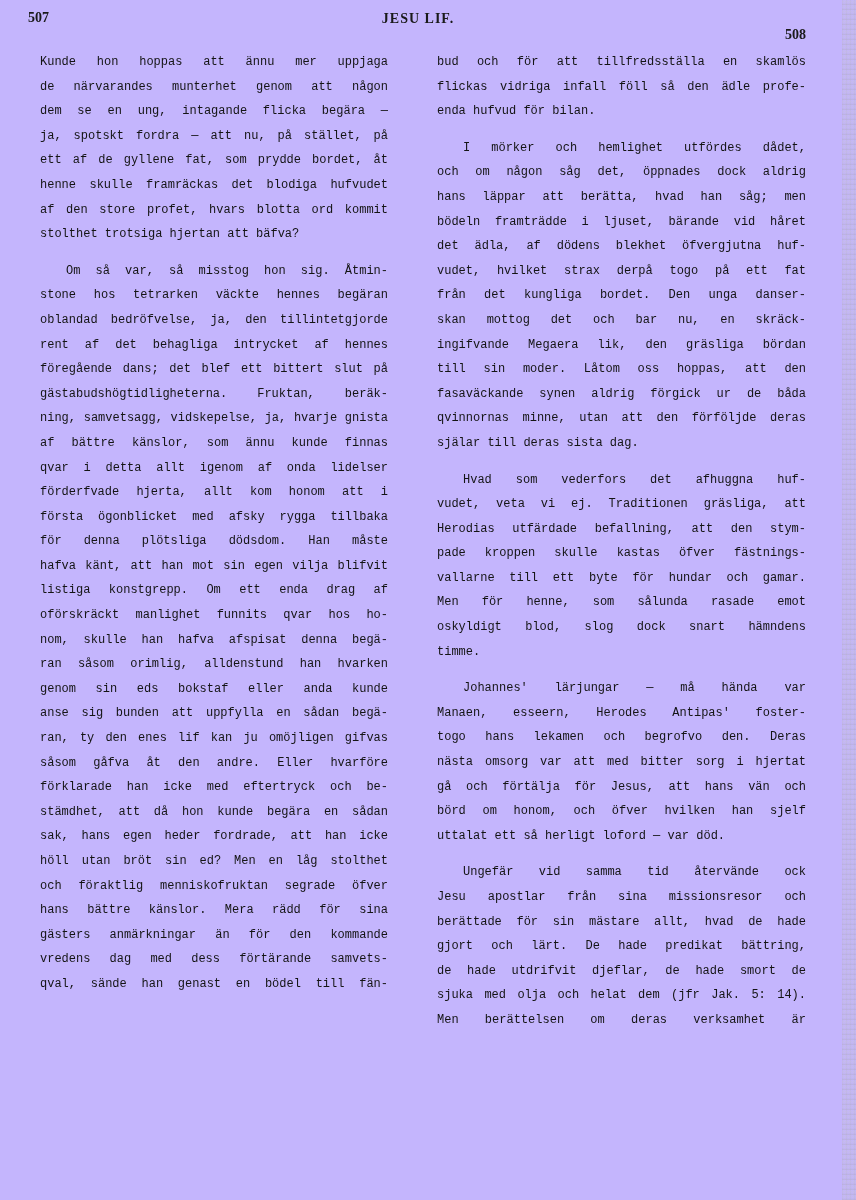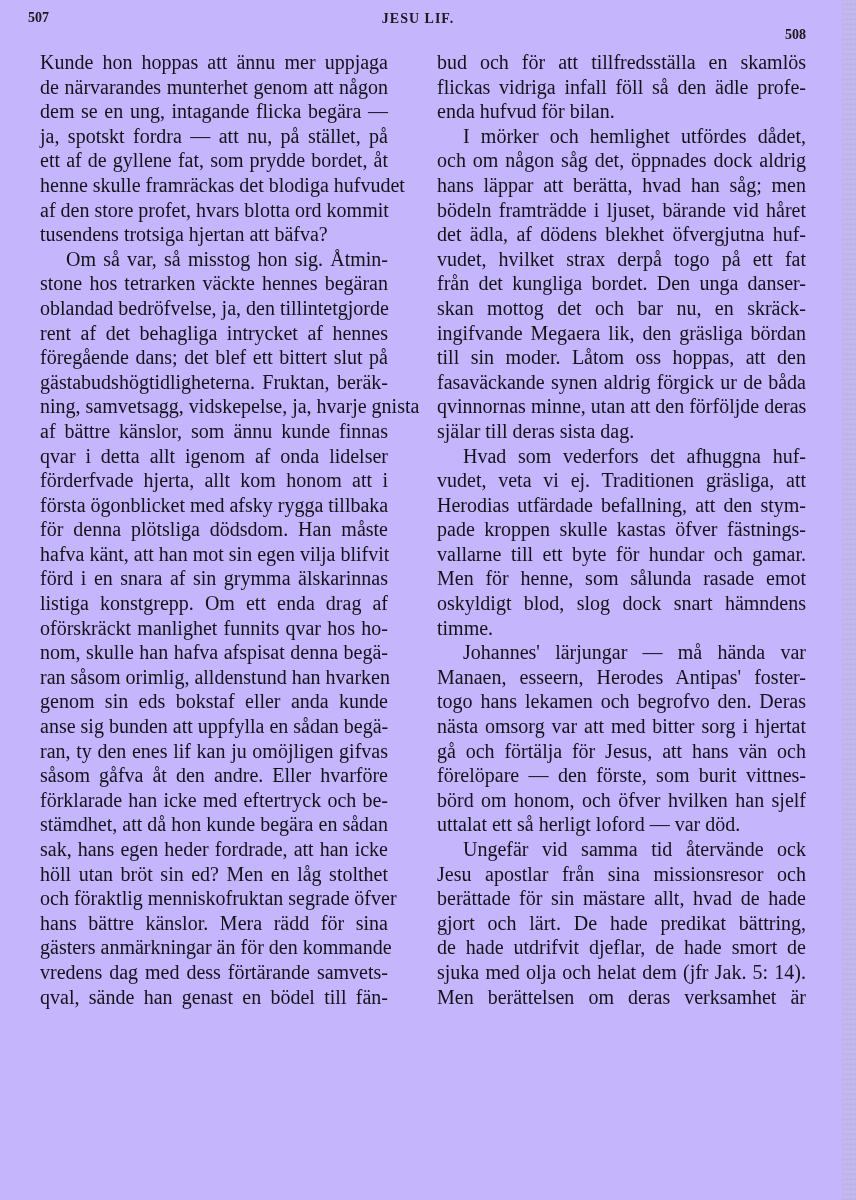--- a/index.html
+++ b/index.html
@@ -38,36 +38,36 @@
     .head-title {
       position: absolute;
       left: 0; right: 0; top: 1px;
       text-align: center;
       font-size: 14px;
       letter-spacing: 1px;
     }
     .column {
       position: absolute;
       top: 50px;
-      font-family: Liberation Serif, serif;
-      font-size: 20px;
+      font-family: Liberation Mono, monospace;
+      font-size: 12px;
       line-height: 24.6px;
       color: #141414;
     }
     .col-left { left: 40px; width: 348px; }
     .col-right { left: 437px; width: 369px; }
     .line {
       display: block;
       white-space: nowrap;
       text-align: justify;
       text-align-last: justify;
       height: 24.6px;
     }
     .line.last { text-align-last: left; }
-    .line.indent { padding-left: 26px; }
+    .line.indent { padding-left: 26px; margin-top: 12px; }
     .scan-edge {
       position: absolute;
       top: 0;
       right: 0;
       width: 14px;
       height: 1200px;
       background:
         repeating-linear-gradient(0deg, rgba(170,170,170,0.35) 0px, rgba(255,255,255,0) 2px, rgba(200,200,200,0.25) 3px, rgba(255,255,255,0) 5px),
         repeating-linear-gradient(90deg, rgba(180,180,180,0.3) 0px, rgba(255,255,255,0) 2px, rgba(190,190,190,0.2) 4px);
     }
@@ -84,35 +84,34 @@
   </div>
 
   <div class="column col-left" id="col-left">
       <span class="line">Kunde hon hoppas att ännu mer uppjaga</span>
       <span class="line">de närvarandes munterhet genom att någon</span>
       <span class="line">dem se en ung, intagande flicka begära —</span>
       <span class="line">ja, spotskt fordra — att nu, på stället, på</span>
       <span class="line">ett af de gyllene fat, som prydde bordet, åt</span>
       <span class="line">henne skulle framräckas det blodiga hufvudet</span>
       <span class="line">af den store profet, hvars blotta ord kommit</span>
-      <span class="line last">tusendens trotsiga hjertan att bäfva?</span>
+      <span class="line last">stolthet trotsiga hjertan att bäfva?</span>
       <span class="line indent">Om så var, så misstog hon sig. Åtmin-</span>
       <span class="line">stone hos tetrarken väckte hennes begäran</span>
       <span class="line">oblandad bedröfvelse, ja, den tillintetgjorde</span>
       <span class="line">rent af det behagliga intrycket af hennes</span>
       <span class="line">föregående dans; det blef ett bittert slut på</span>
       <span class="line">gästabudshögtidligheterna. Fruktan, beräk-</span>
       <span class="line">ning, samvetsagg, vidskepelse, ja, hvarje gnista</span>
       <span class="line">af bättre känslor, som ännu kunde finnas</span>
       <span class="line">qvar i detta allt igenom af onda lidelser</span>
       <span class="line">förderfvade hjerta, allt kom honom att i</span>
       <span class="line">första ögonblicket med afsky rygga tillbaka</span>
       <span class="line">för denna plötsliga dödsdom. Han måste</span>
       <span class="line">hafva känt, att han mot sin egen vilja blifvit</span>
-      <span class="line">förd i en snara af sin grymma älskarinnas</span>
       <span class="line">listiga konstgrepp. Om ett enda drag af</span>
       <span class="line">oförskräckt manlighet funnits qvar hos ho-</span>
       <span class="line">nom, skulle han hafva afspisat denna begä-</span>
       <span class="line">ran såsom orimlig, alldenstund han hvarken</span>
       <span class="line">genom sin eds bokstaf eller anda kunde</span>
       <span class="line">anse sig bunden att uppfylla en sådan begä-</span>
       <span class="line">ran, ty den enes lif kan ju omöjligen gifvas</span>
       <span class="line">såsom gåfva åt den andre. Eller hvarföre</span>
       <span class="line">förklarade han icke med eftertryck och be-</span>
       <span class="line">stämdhet, att då hon kunde begära en sådan</span>
@@ -147,21 +146,20 @@
       <span class="line">pade kroppen skulle kastas öfver fästnings-</span>
       <span class="line">vallarne till ett byte för hundar och gamar.</span>
       <span class="line">Men för henne, som sålunda rasade emot</span>
       <span class="line">oskyldigt blod, slog dock snart hämndens</span>
       <span class="line last">timme.</span>
       <span class="line indent">Johannes' lärjungar — må hända var</span>
       <span class="line">Manaen, esseern, Herodes Antipas' foster-</span>
       <span class="line">togo hans lekamen och begrofvo den. Deras</span>
       <span class="line">nästa omsorg var att med bitter sorg i hjertat</span>
       <span class="line">gå och förtälja för Jesus, att hans vän och</span>
-      <span class="line">förelöpare — den förste, som burit vittnes-</span>
       <span class="line">börd om honom, och öfver hvilken han sjelf</span>
       <span class="line last">uttalat ett så herligt loford — var död.</span>
       <span class="line indent">Ungefär vid samma tid återvände ock</span>
       <span class="line">Jesu apostlar från sina missionsresor och</span>
       <span class="line">berättade för sin mästare allt, hvad de hade</span>
       <span class="line">gjort och lärt. De hade predikat bättring,</span>
       <span class="line">de hade utdrifvit djeflar, de hade smort de</span>
       <span class="line">sjuka med olja och helat dem (jfr Jak. 5: 14).</span>
       <span class="line">Men berättelsen om deras verksamhet är</span>
     </div>

